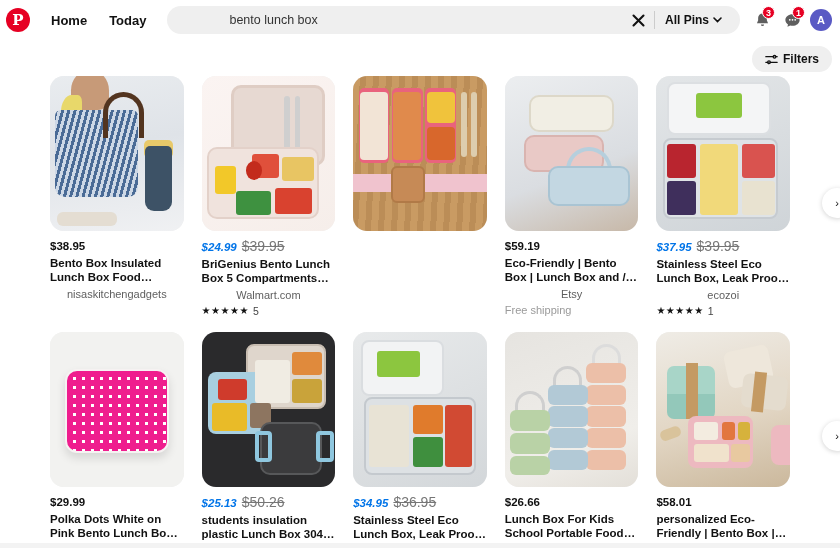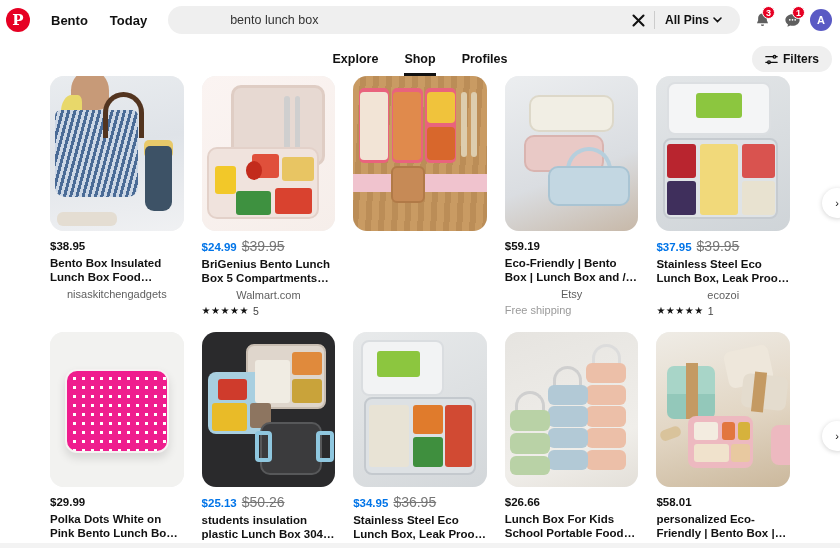--- a/index.html
+++ b/index.html
@@ -129,21 +129,21 @@
   .thumb {
     width: 100%; height: 155px;
     border-radius: 14px;
     overflow: hidden;
     position: relative;
     background: #eee;
   }
   .meta { padding-top: 8px; }
   .price-row { display: flex; align-items: baseline; gap: 5px; }
   .price { font-size: 11.5px; font-weight: bold; color: #111; line-height: 15px; }
-  .price.sale { color: #0074e8; }
+  .price.sale { color: #0074e8; font-style: italic; }
   .price-old {
     font-size: 14px; color: #767676;
     text-decoration: line-through;
     line-height: 15px;
   }
   .title {
     font-size: 11.5px; font-weight: bold; color: #111;
     line-height: 13.5px; margin-top: 3px;
     display: -webkit-box; -webkit-line-clamp: 2; -webkit-box-orient: vertical;
     overflow: hidden;
@@ -426,21 +426,21 @@
   .ph-pers .pinkright {
     position: absolute; left: 86%; top: 60%; width: 20%; height: 26%;
     background: #edb9c0; border-radius: 8px;
   }
 </style>
 </head>
 <body>
 
 <div class="header">
   <div class="pin-logo">P</div>
-  <div class="nav-link">Bento</div>
+  <div class="nav-link">Home</div>
   <div class="nav-link">Today</div>
 
   <div class="search-wrap">
     <div class="search-value" title="Search">bento lunch box</div>
     <div class="x-btn">
       <svg width="13" height="13" viewBox="0 0 13 13">
         <path d="M1.5 1.5 L11.5 11.5 M11.5 1.5 L1.5 11.5" stroke="#111" stroke-width="2.1" stroke-linecap="round"></path>
       </svg>
     </div>
     <div class="divider-v"></div>
@@ -467,25 +467,20 @@
         <circle cx="12" cy="11.2" r="1.1" fill="#fff"></circle>
         <circle cx="15.4" cy="11.2" r="1.1" fill="#fff"></circle>
     </svg>
     <span class="badge">1</span>
   </div>
 
   <div class="avatar">A</div>
 </div>
 
 <div class="tabbar">
-  <div class="tabs">
-    <div class="tab">Explore</div>
-    <div class="tab active">Shop</div>
-    <div class="tab">Profiles</div>
-  </div>
   <div class="filters-btn">
     <svg width="13" height="13" viewBox="0 0 16 16">
       <path d="M1 4.5h10M13 4.5h2M1 11.5h3M6 11.5h9" stroke="#111" stroke-width="1.5" stroke-linecap="round"></path>
       <circle cx="11.7" cy="4.5" r="1.7" fill="none" stroke="#111" stroke-width="1.5"></circle>
       <circle cx="4.9" cy="11.5" r="1.7" fill="none" stroke="#111" stroke-width="1.5"></circle>
     </svg>
     <span>Filters</span>
   </div>
 </div>
 

